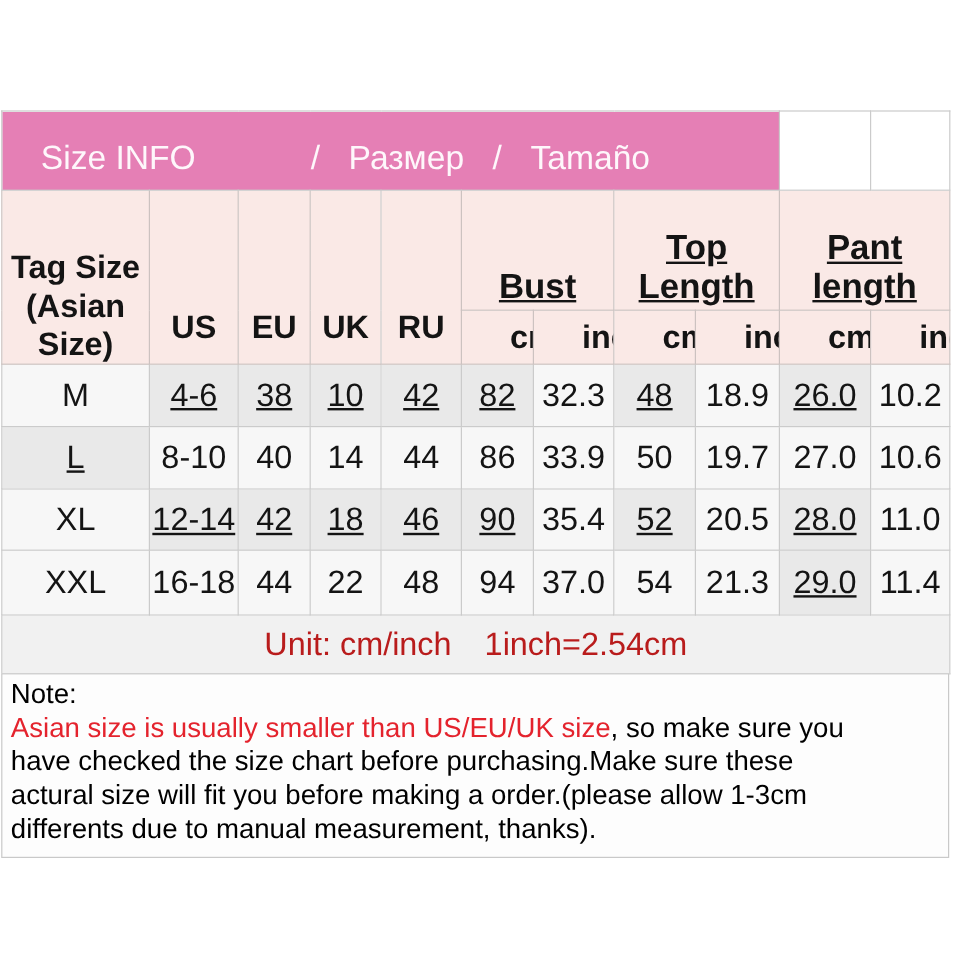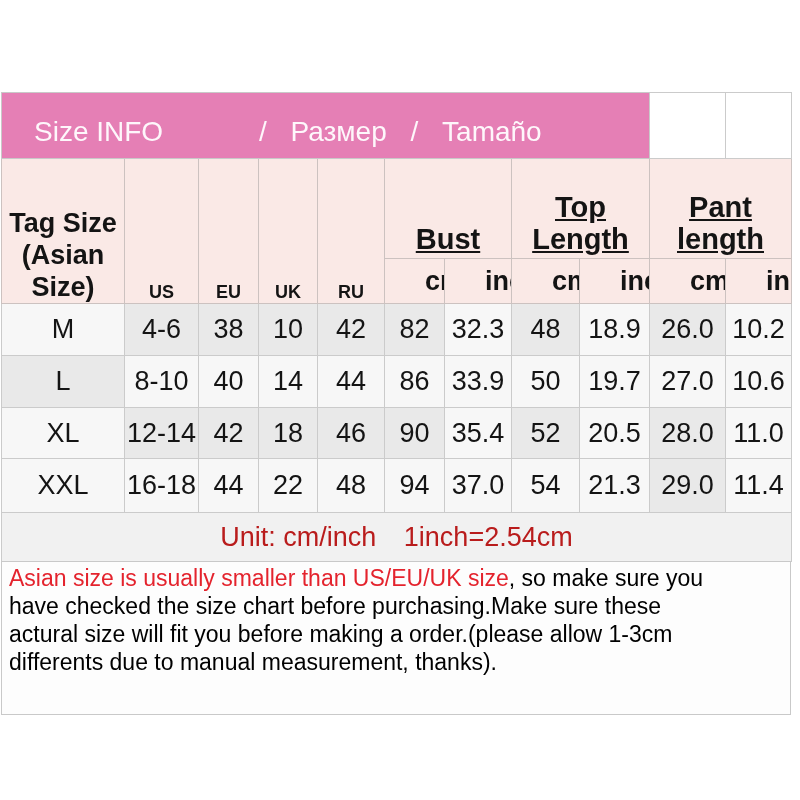--- a/index.html
+++ b/index.html
@@ -20,25 +20,25 @@
     text-align:left;color:#fef7fb;font-size:28px;font-weight:normal;
     padding:12px 0 0 32px;
     margin-left:48px;
   }
   .title-cell .sep1{margin-left:88px;}
   .title-cell .w{margin-left:16px;}
   .blank-top{background:#ffffff;}
   
   .hdr{background:#fae9e6;font-weight:bold;border-color:#ccc2c0;}
   .tag-hdr{vertical-align:bottom;padding-bottom:0;font-size:27px;line-height:32px;}
-  .size-col{vertical-align:bottom;padding-bottom:0;font-size:18px;margin-top:38px;}
+  .size-col{vertical-align:bottom;padding-bottom:14px;font-size:27px;margin-top:38px;}
   .grp{vertical-align:bottom;padding-bottom:3px;font-size:29px;line-height:32px;text-decoration:underline;}
   .unit-hdr{font-size:27px;padding-left:40px;}
   
-  .c-g{background:#e9e9e9;}
+  .c-g{background:#e9e9e9;text-decoration:underline;}
   .c-w{background:#f7f7f7;}
   
   .unit-cell{background:#f1f1f1;font-size:27px;color:#b91c1c;}
   .unit-cell .right{margin-left:20px;}
   
   .note-box{
     border:1px solid #c9c9c9;margin-top:-1px;height:148px;
     padding:2px 7px;font-size:23px;line-height:28px;color:#000;
     background:#fdfdfd;
   }
@@ -168,20 +168,21 @@
     <tr style="height:49px">
       <td colspan="11" class="unit-cell">
         <span>Unit: cm/inch</span>
         <span class="right">1inch=2.54cm</span>
       </td>
     </tr>
   </tbody>
     </table>
 
   <div class="note-box">
+    <div class="note-line">Note:</div>
     <div class="note-line">
       <span class="red">Asian size is usually smaller than US/EU/UK size</span><span>, so make sure you</span>
     </div>
     <div class="note-line">have checked the size chart before purchasing.Make sure these</div>
     <div class="note-line">actural size will fit you before making a order.(please allow 1-3cm</div>
     <div class="note-line">differents due to manual measurement, thanks).</div>
   </div>
 </div>
 
 </body></html>

